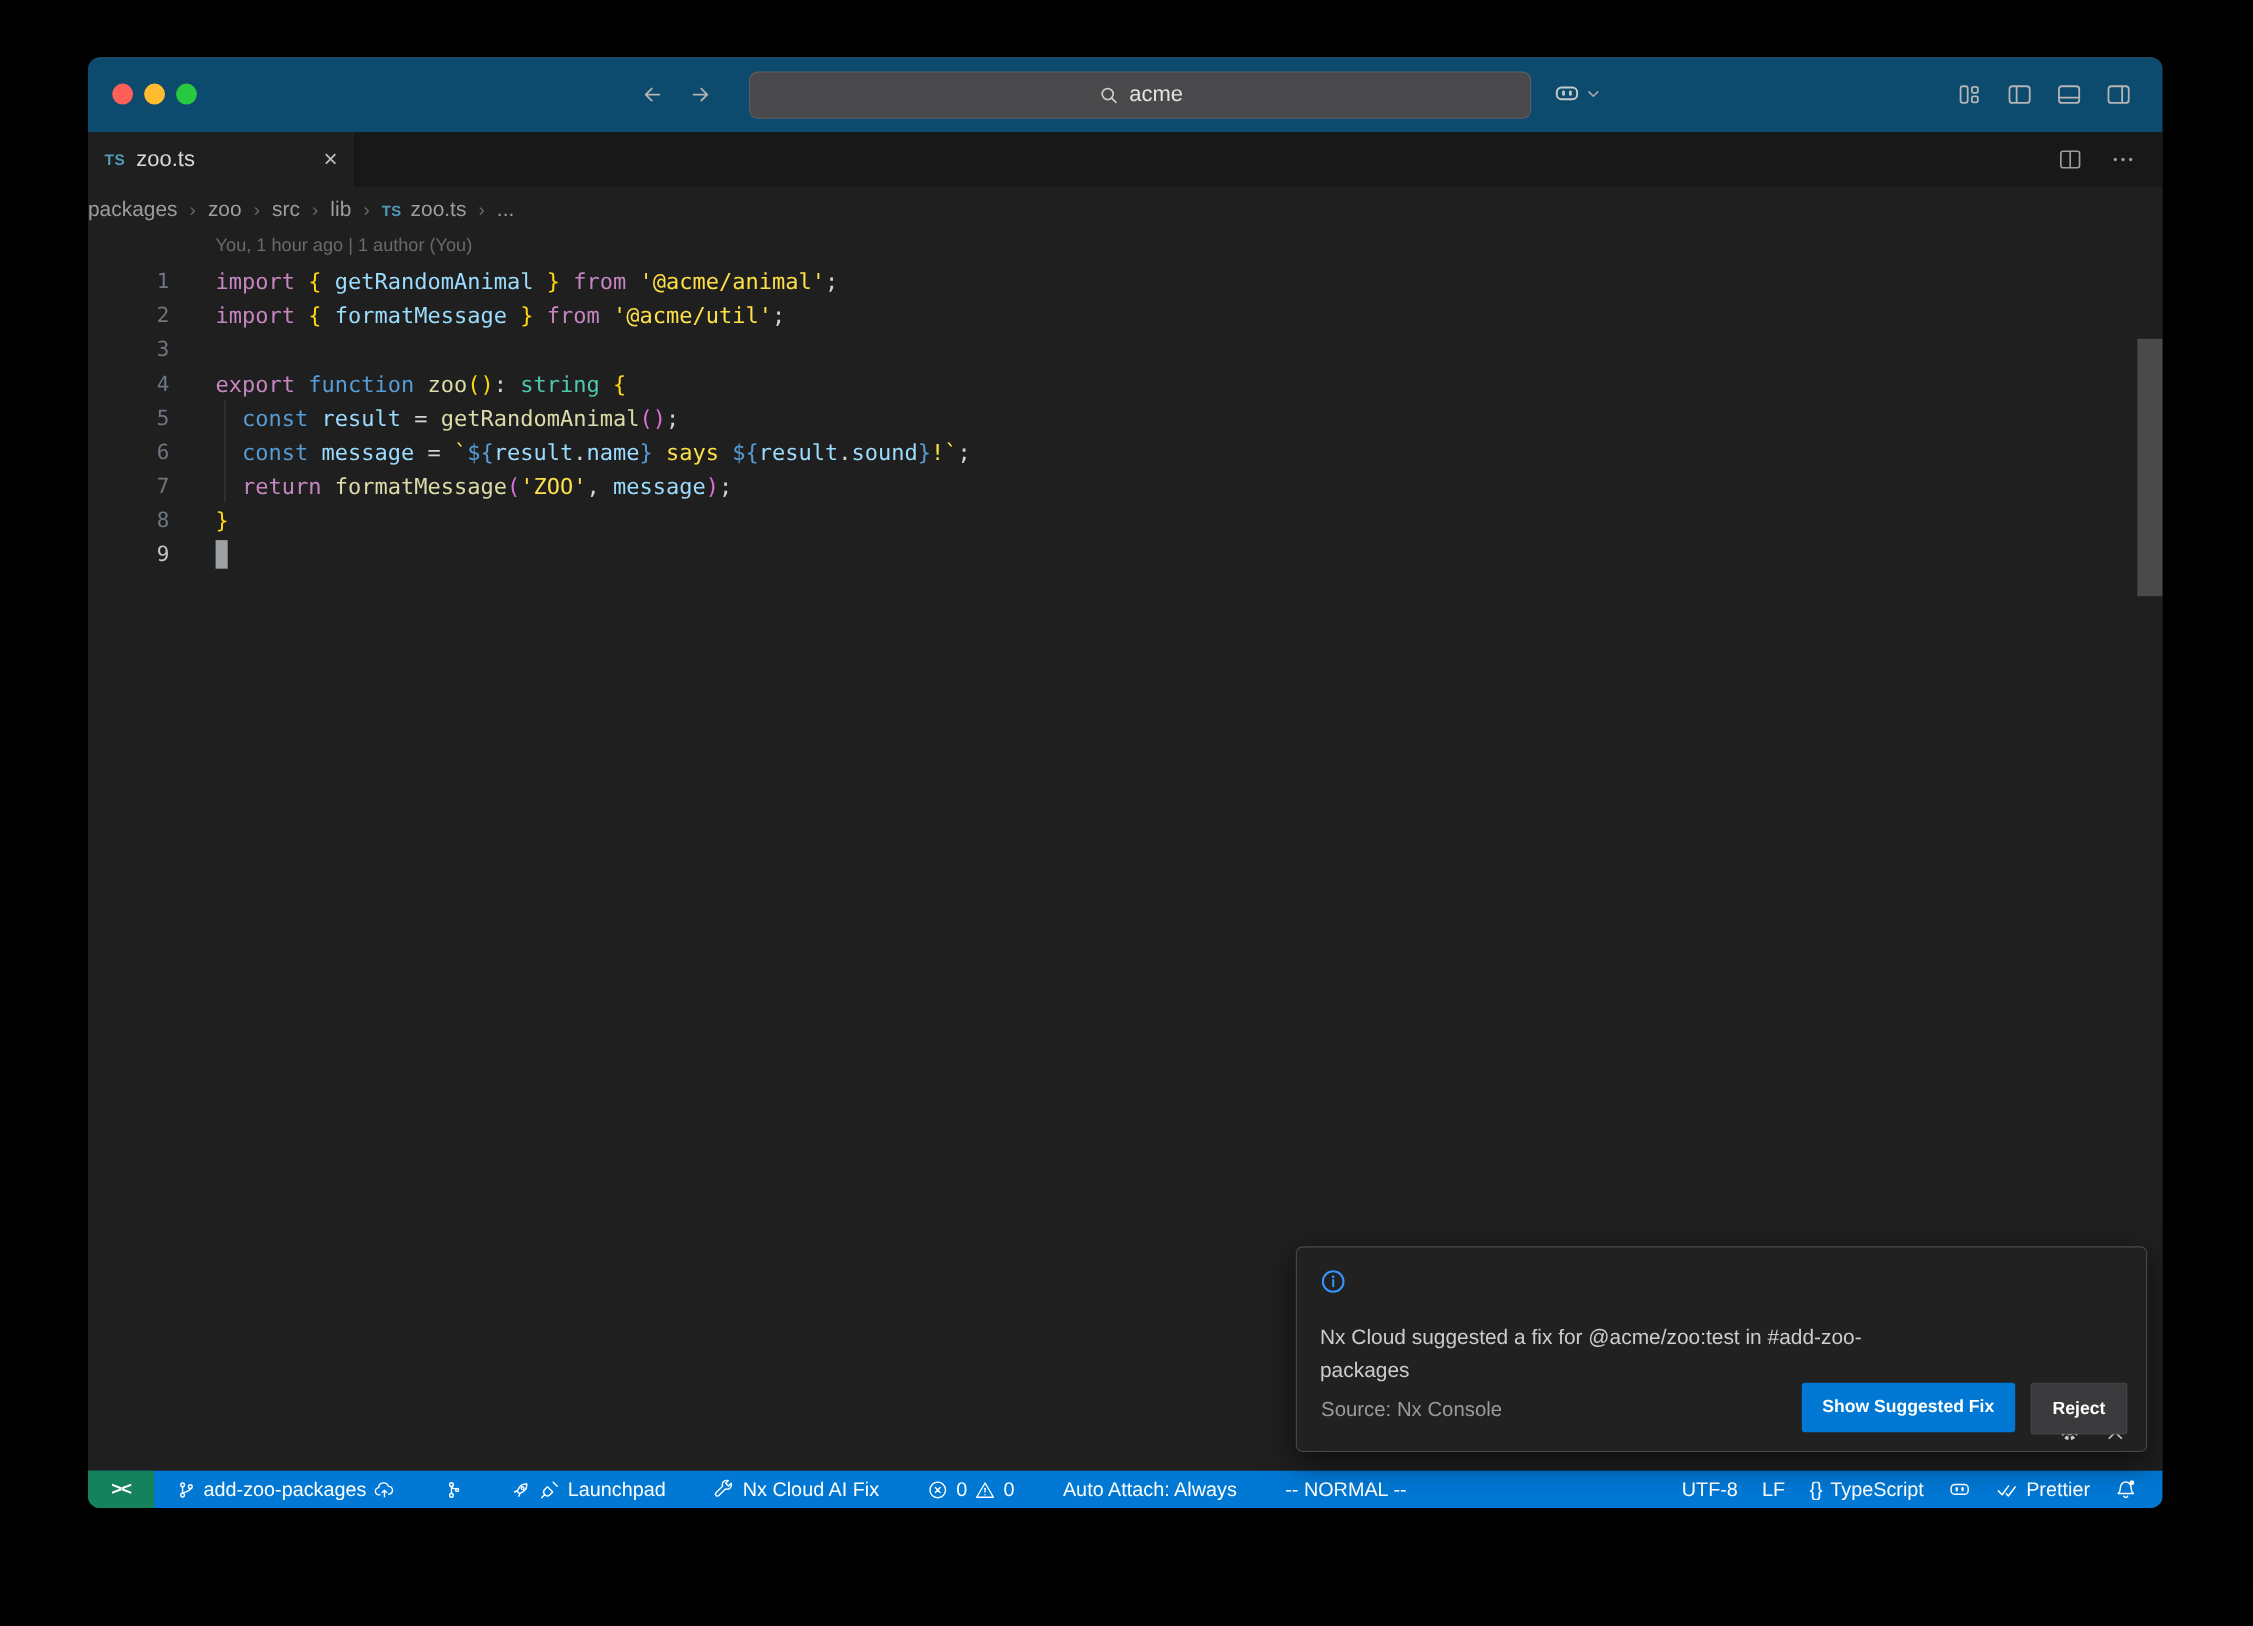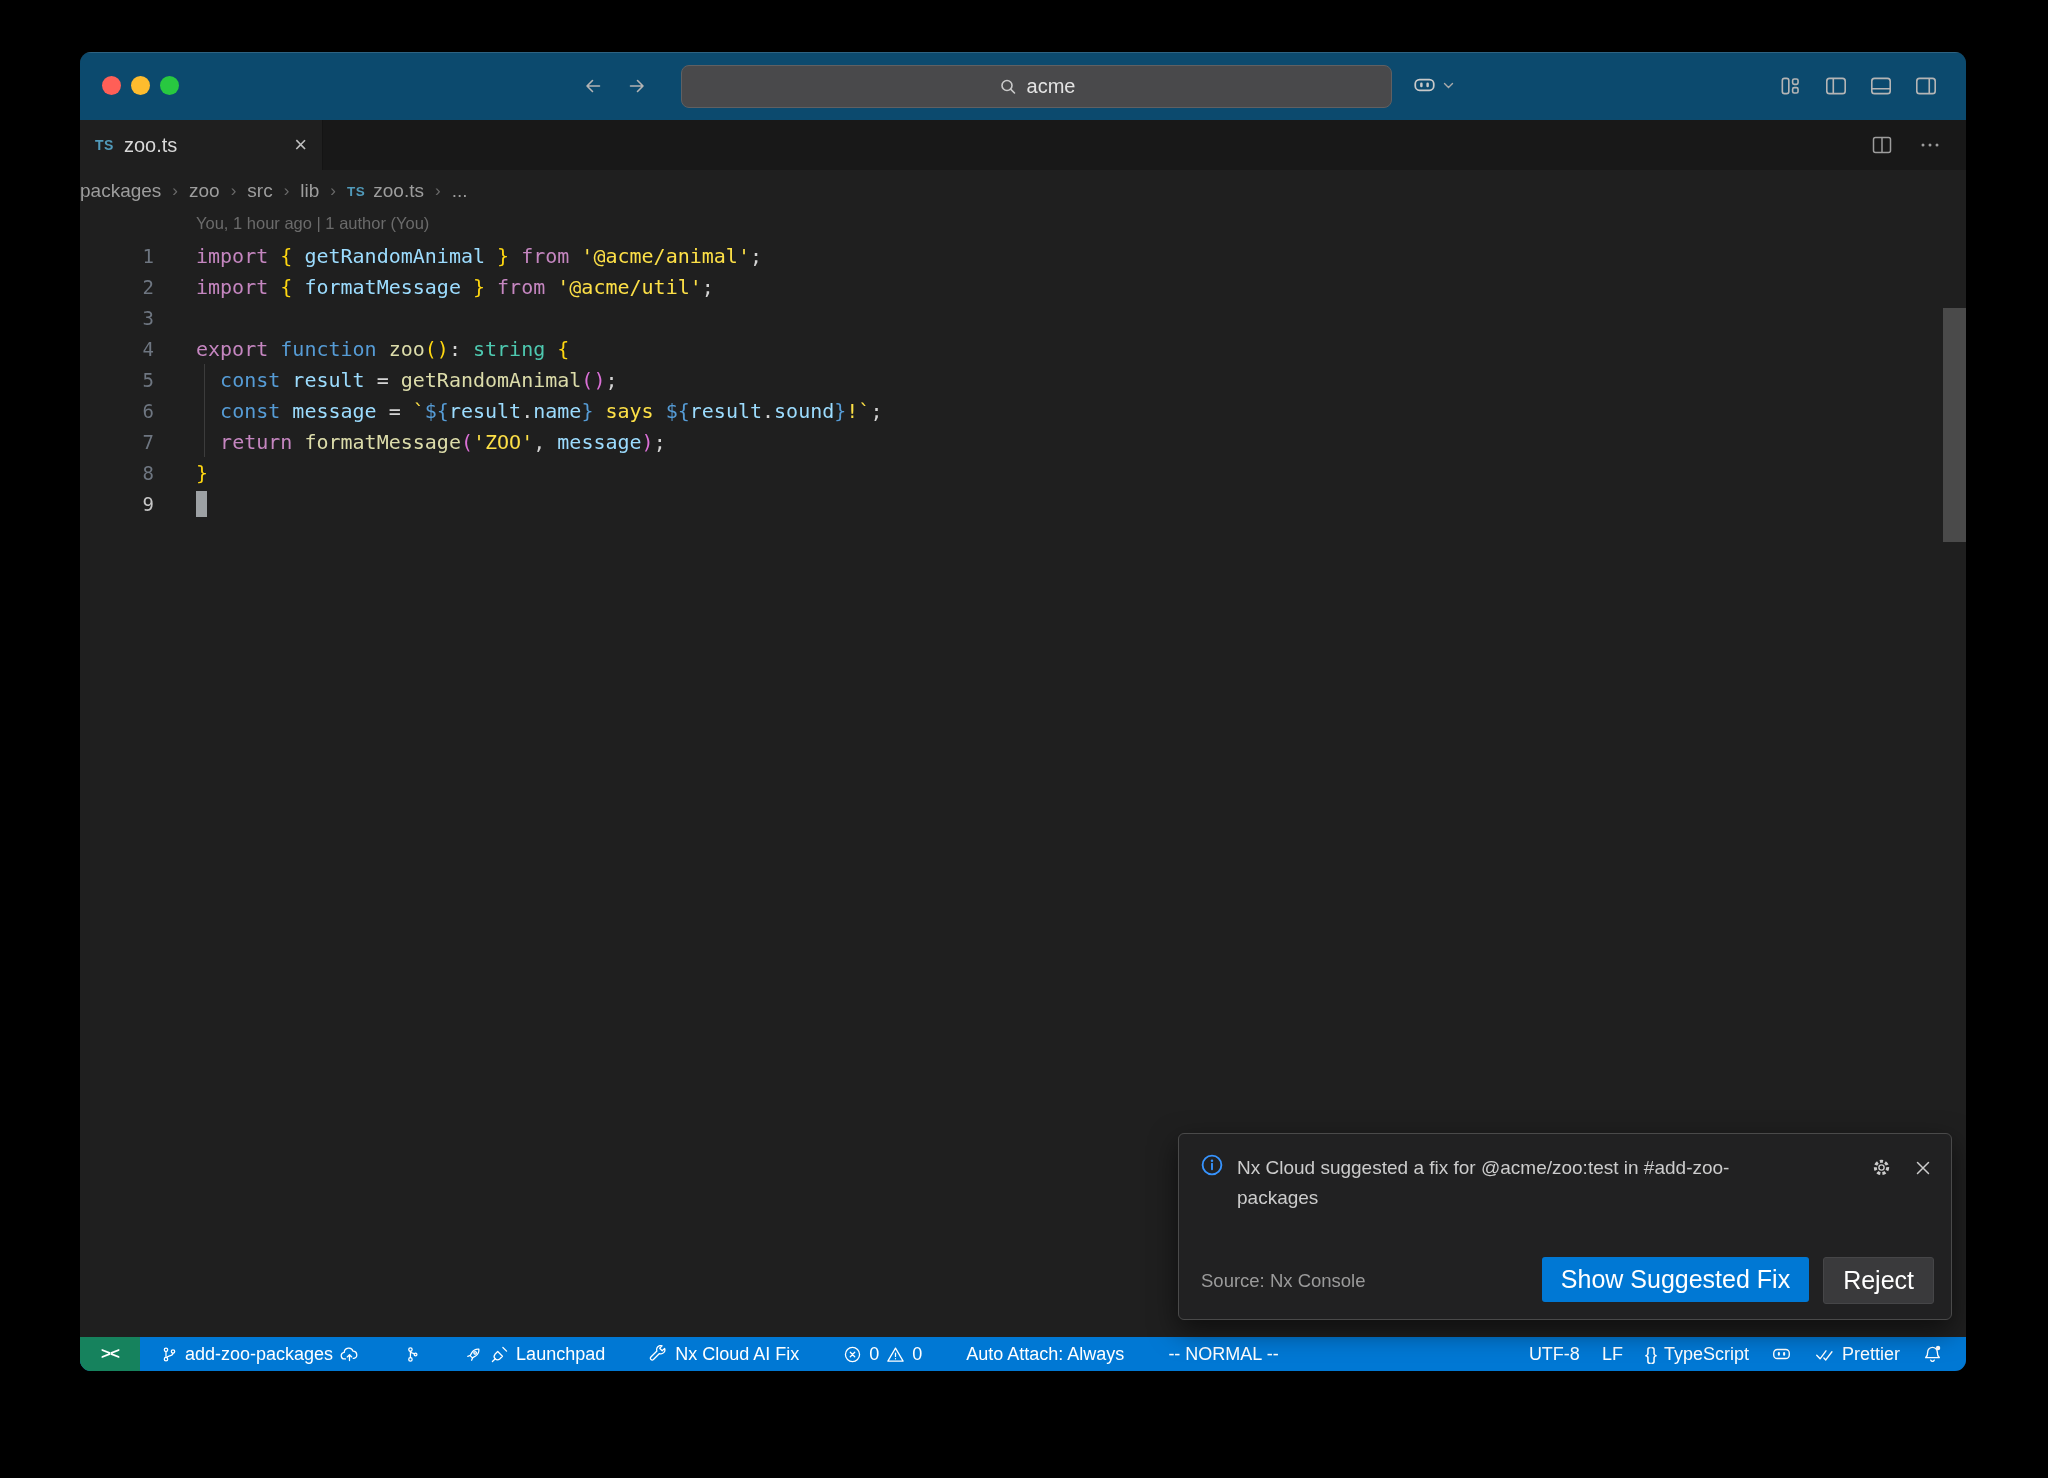--- a/index.html
+++ b/index.html
@@ -55,27 +55,27 @@
   .sb-remote{width:60px;height:34px;background:#16825D;display:flex;align-items:center;
              justify-content:center;font-size:17px;font-weight:600;letter-spacing:-1px;flex:none;}
   .sb-item{display:flex;align-items:center;gap:7px;padding:0 11px;height:100%;white-space:nowrap;}
   .sb-left{display:flex;align-items:center;margin-left:10px;height:100%;}
   .sb-right{display:flex;margin-left:auto;margin-right:12px;height:100%;}
   .sb-gap{margin-left:22px;}
   .sb-icon{display:flex;align-items:center;}
   
   .notif{position:absolute;left:1098px;top:1081px;width:772px;height:185px;background:#212122;
          border:1px solid #4a4a4a;border-radius:6px;box-shadow:0 10px 28px rgba(0,0,0,.55);z-index:5;}
-  .notif-row{display:flex;padding:19px 18px 0 21px;gap:13px;align-items:flex-start;}
+  .notif-row{display:flex;padding:19px 18px 0 21px;gap:25px;align-items:flex-start;flex-direction:column;}
   .notif-msg{width:545px;font-size:19px;line-height:30px;color:#cccccc;}
   .notif-icons{margin-left:auto;display:flex;gap:20px;align-items:center;margin-top:3px;}
   .notif-footer{position:absolute;left:22px;right:17px;bottom:15px;display:flex;align-items:center;}
   .notif-src{color:#9b9b9b;font-size:18.5px;}
   .btns{margin-left:auto;display:flex;gap:14px;}
-  .btn{height:45px;display:flex;align-items:center;padding:0 19px;border-radius:3px;font-size:25px;}
+  .btn{height:45px;display:flex;align-items:center;padding:0 19px;border-radius:3px;font-size:16px;font-weight:bold;}
   .btn-primary{background:#0078d4;color:#fff;}
   .btn-secondary{background:#3a3a3c;color:#fff;border:1px solid #464648;}
   svg{display:block;}
 </style>
 </head>
 <body>
 
 <div class="window">
 
   <div class="titlebar">

